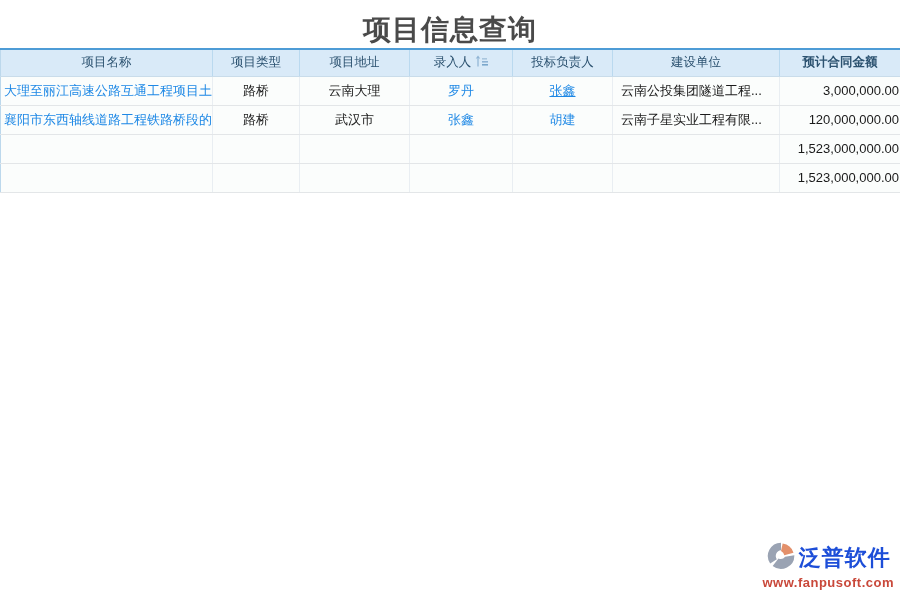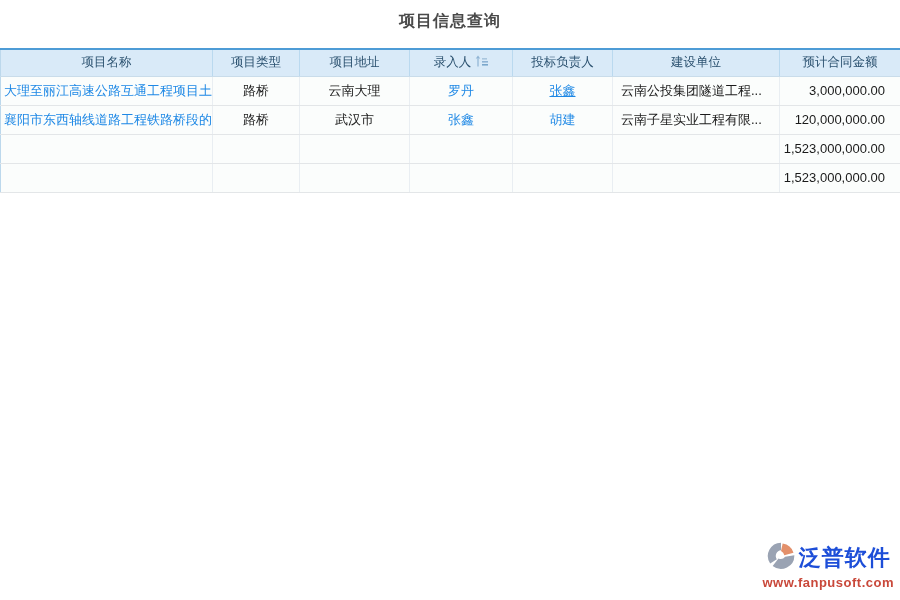--- a/index.html
+++ b/index.html
@@ -6,21 +6,21 @@
   html,body { background:#ffffff; }
   .page {
     position:relative;
     width:900px; height:600px;
     overflow:hidden;
     background:#ffffff;
     font-family:"Liberation Sans","DejaVu Sans",sans-serif;
   }
   .title {
     text-align:center;
-    font-size:16px;
+    font-size:28px;
     font-weight:bold;
     letter-spacing:1px;
     color:#4a4a4a;
     padding-top:11px;
     height:48px;
   }
   table.grid {
     width:900px;
     table-layout:fixed;
     border-collapse:collapse;
@@ -35,37 +35,37 @@
     font-size:12.5px;
     height:27px;
     text-align:center;
     border-right:1px solid #bad9ef;
     border-bottom:1px solid #c9dcea;
     white-space:nowrap;
     overflow:hidden;
     cursor:pointer;
     margin-top:28px;
   }
-  thead th:last-child { border-right:none; }
+  thead th:last-child { border-right:none;font-weight:bold; }
   tbody td {
     background:#fbfdfc;
     font-size:13px;
     color:#1a1a1a;
     height:29px;
     border-right:1px solid #e9eef2;
     border-bottom:1px solid #e3e6e8;
     white-space:nowrap;
     overflow:hidden;
     vertical-align:middle;
   }
   tbody td:last-child { border-right:none; }
   td.c-name   { text-align:left;  padding-left:3px; }
   td.c-center { text-align:center;margin-left:47px; }
   td.c-unit   { text-align:left;  padding-left:8px; }
-  td.c-amount { text-align:right; padding-right:15px; }
+  td.c-amount { text-align:right; padding-right:1px; }
   a.lnk { color:#1e88e5; text-decoration:none; cursor:pointer; }
   a.lnk.u { text-decoration:underline; }
   .sort-ic { display:inline-block; vertical-align:-1px; margin-left:4px; }
 
   .footer {
     position:absolute;
     right:6px; bottom:10px;
     display:flex; flex-direction:column; align-items:center;
   }
   .brand-row { display:flex; align-items:center; }

